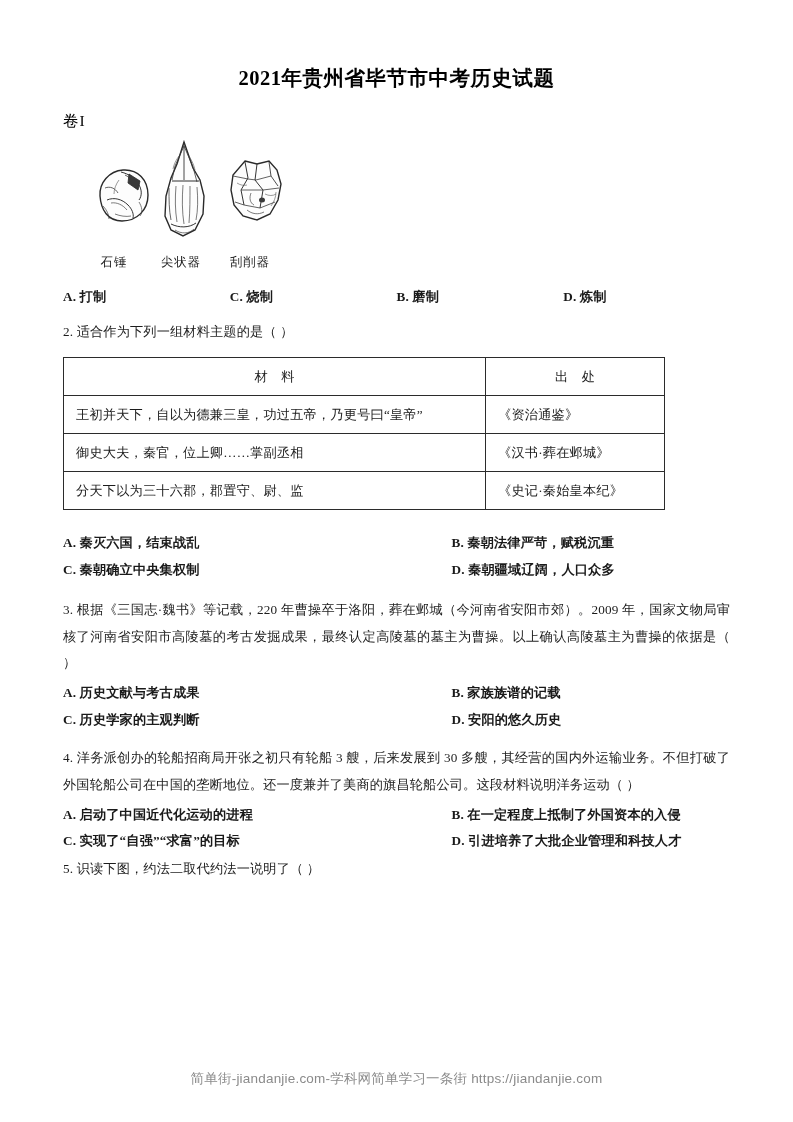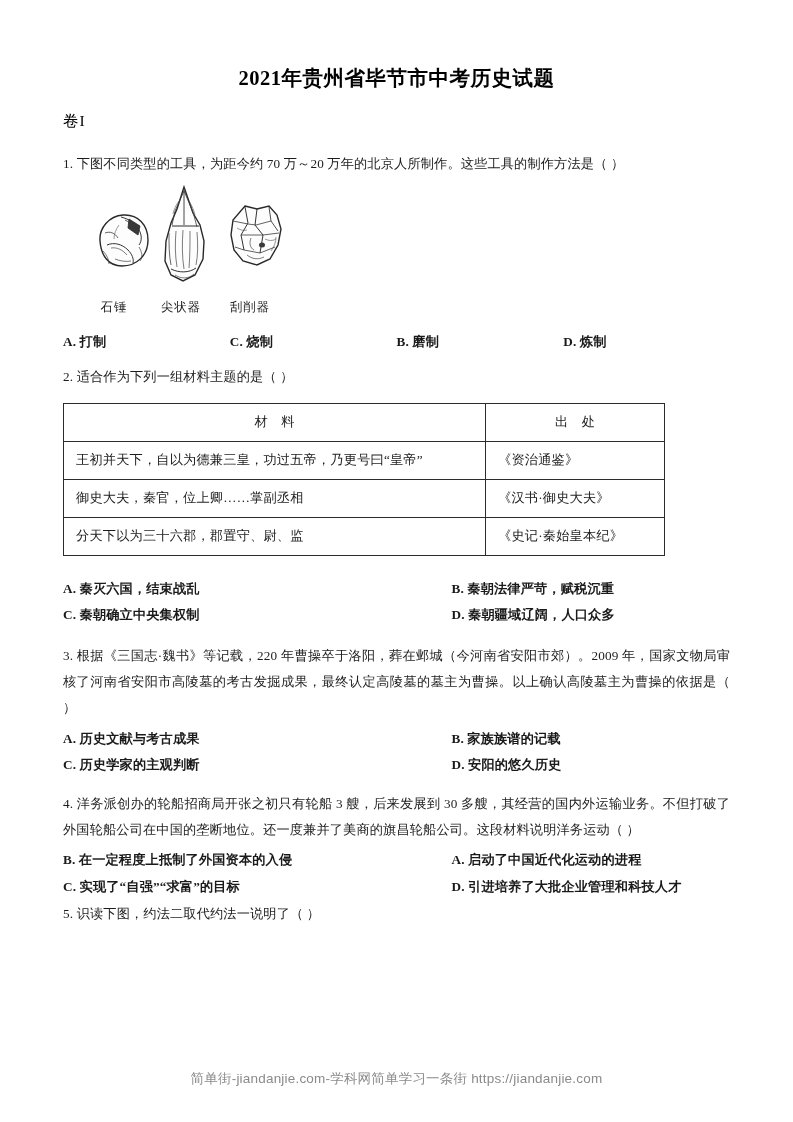--- a/index.html
+++ b/index.html
@@ -143,21 +143,20 @@
 </style>
 </head>
 <body>
 
 <div class="page">
   <div class="content">
 
     <div class="doc-title">2021年贵州省毕节市中考历史试题</div>
     <div class="doc-subtitle">卷I</div>
 
-    <div class="question q1">1. 下图不同类型的工具，为距今约 70 万～20 万年的北京人所制作。这些工具的制作方法是（    ）</div>
 
     <div class="figure">
       <div class="tools-row">
 
         <div class="tool tool-hammer">
           <svg width="56" height="58" viewBox="0 0 56 58">
             <path d="M5 30 C4 17 14 5 28 4 C43 3 53 14 53 29 C53 44 42 55 27 55 C13 55 6 44 5 30 Z" fill="#fdfdfd" stroke="#2a2a2a" stroke-width="1.4"></path>
             <path d="M26 6 C34 8 40 12 44 19 C47 24 47 30 44 34" fill="none" stroke="#333" stroke-width="1"></path>
             <path d="M30 9 C36 12 41 17 43 23" fill="none" stroke="#333" stroke-width="0.8"></path>
             <path d="M34 8 L45 15 L43 24 L33 17 Z" fill="#3a3a3a" stroke="#2a2a2a" stroke-width="0.8"></path>
@@ -244,21 +243,21 @@
           <tr>
         <td class="col-material hdr">材　料</td>
         <td class="col-source hdr">出　处</td>
       </tr>
       <tr>
         <td class="col-material">王初并天下，自以为德兼三皇，功过五帝，乃更号曰“皇帝”</td>
         <td class="col-source">《资治通鉴》</td>
       </tr>
       <tr>
         <td class="col-material">御史大夫，秦官，位上卿……掌副丞相</td>
-        <td class="col-source">《汉书·御史大夫》</td>
+        <td class="col-source">《汉书·葬在邺城》</td>
       </tr>
       <tr>
         <td class="col-material">分天下以为三十六郡，郡置守、尉、监</td>
         <td class="col-source">《史记·秦始皇本纪》</td>
       </tr>
     </tbody>
       </table>
 
     <div class="options q2opts">
       <div class="opt-row two">
@@ -306,27 +305,27 @@
           <span>安阳的悠久历史</span>
         </div>
       </div>
     </div>
 
     <div class="question q4">4. 洋务派创办的轮船招商局开张之初只有轮船 3 艘，后来发展到 30 多艘，其经营的国内外运输业务。不但打破了外国轮船公司在中国的垄断地位。还一度兼并了美商的旗昌轮船公司。这段材料说明洋务运动（    ）</div>
 
     <div class="options q4opts">
       <div class="opt-row two">
         <div class="opt">
+          <span class="opt-label">A.</span>
+          <span>启动了中国近代化运动的进程</span>
+        </div>
+        <div class="opt">
           <span class="opt-label">B.</span>
           <span>在一定程度上抵制了外国资本的入侵</span>
         </div>
-        <div class="opt">
-          <span class="opt-label">A.</span>
-          <span>启动了中国近代化运动的进程</span>
-        </div>
       </div>
       <div class="opt-row two">
         <div class="opt">
           <span class="opt-label">C.</span>
           <span>实现了“自强”“求富”的目标</span>
         </div>
         <div class="opt">
           <span class="opt-label">D.</span>
           <span>引进培养了大批企业管理和科技人才</span>
         </div>

